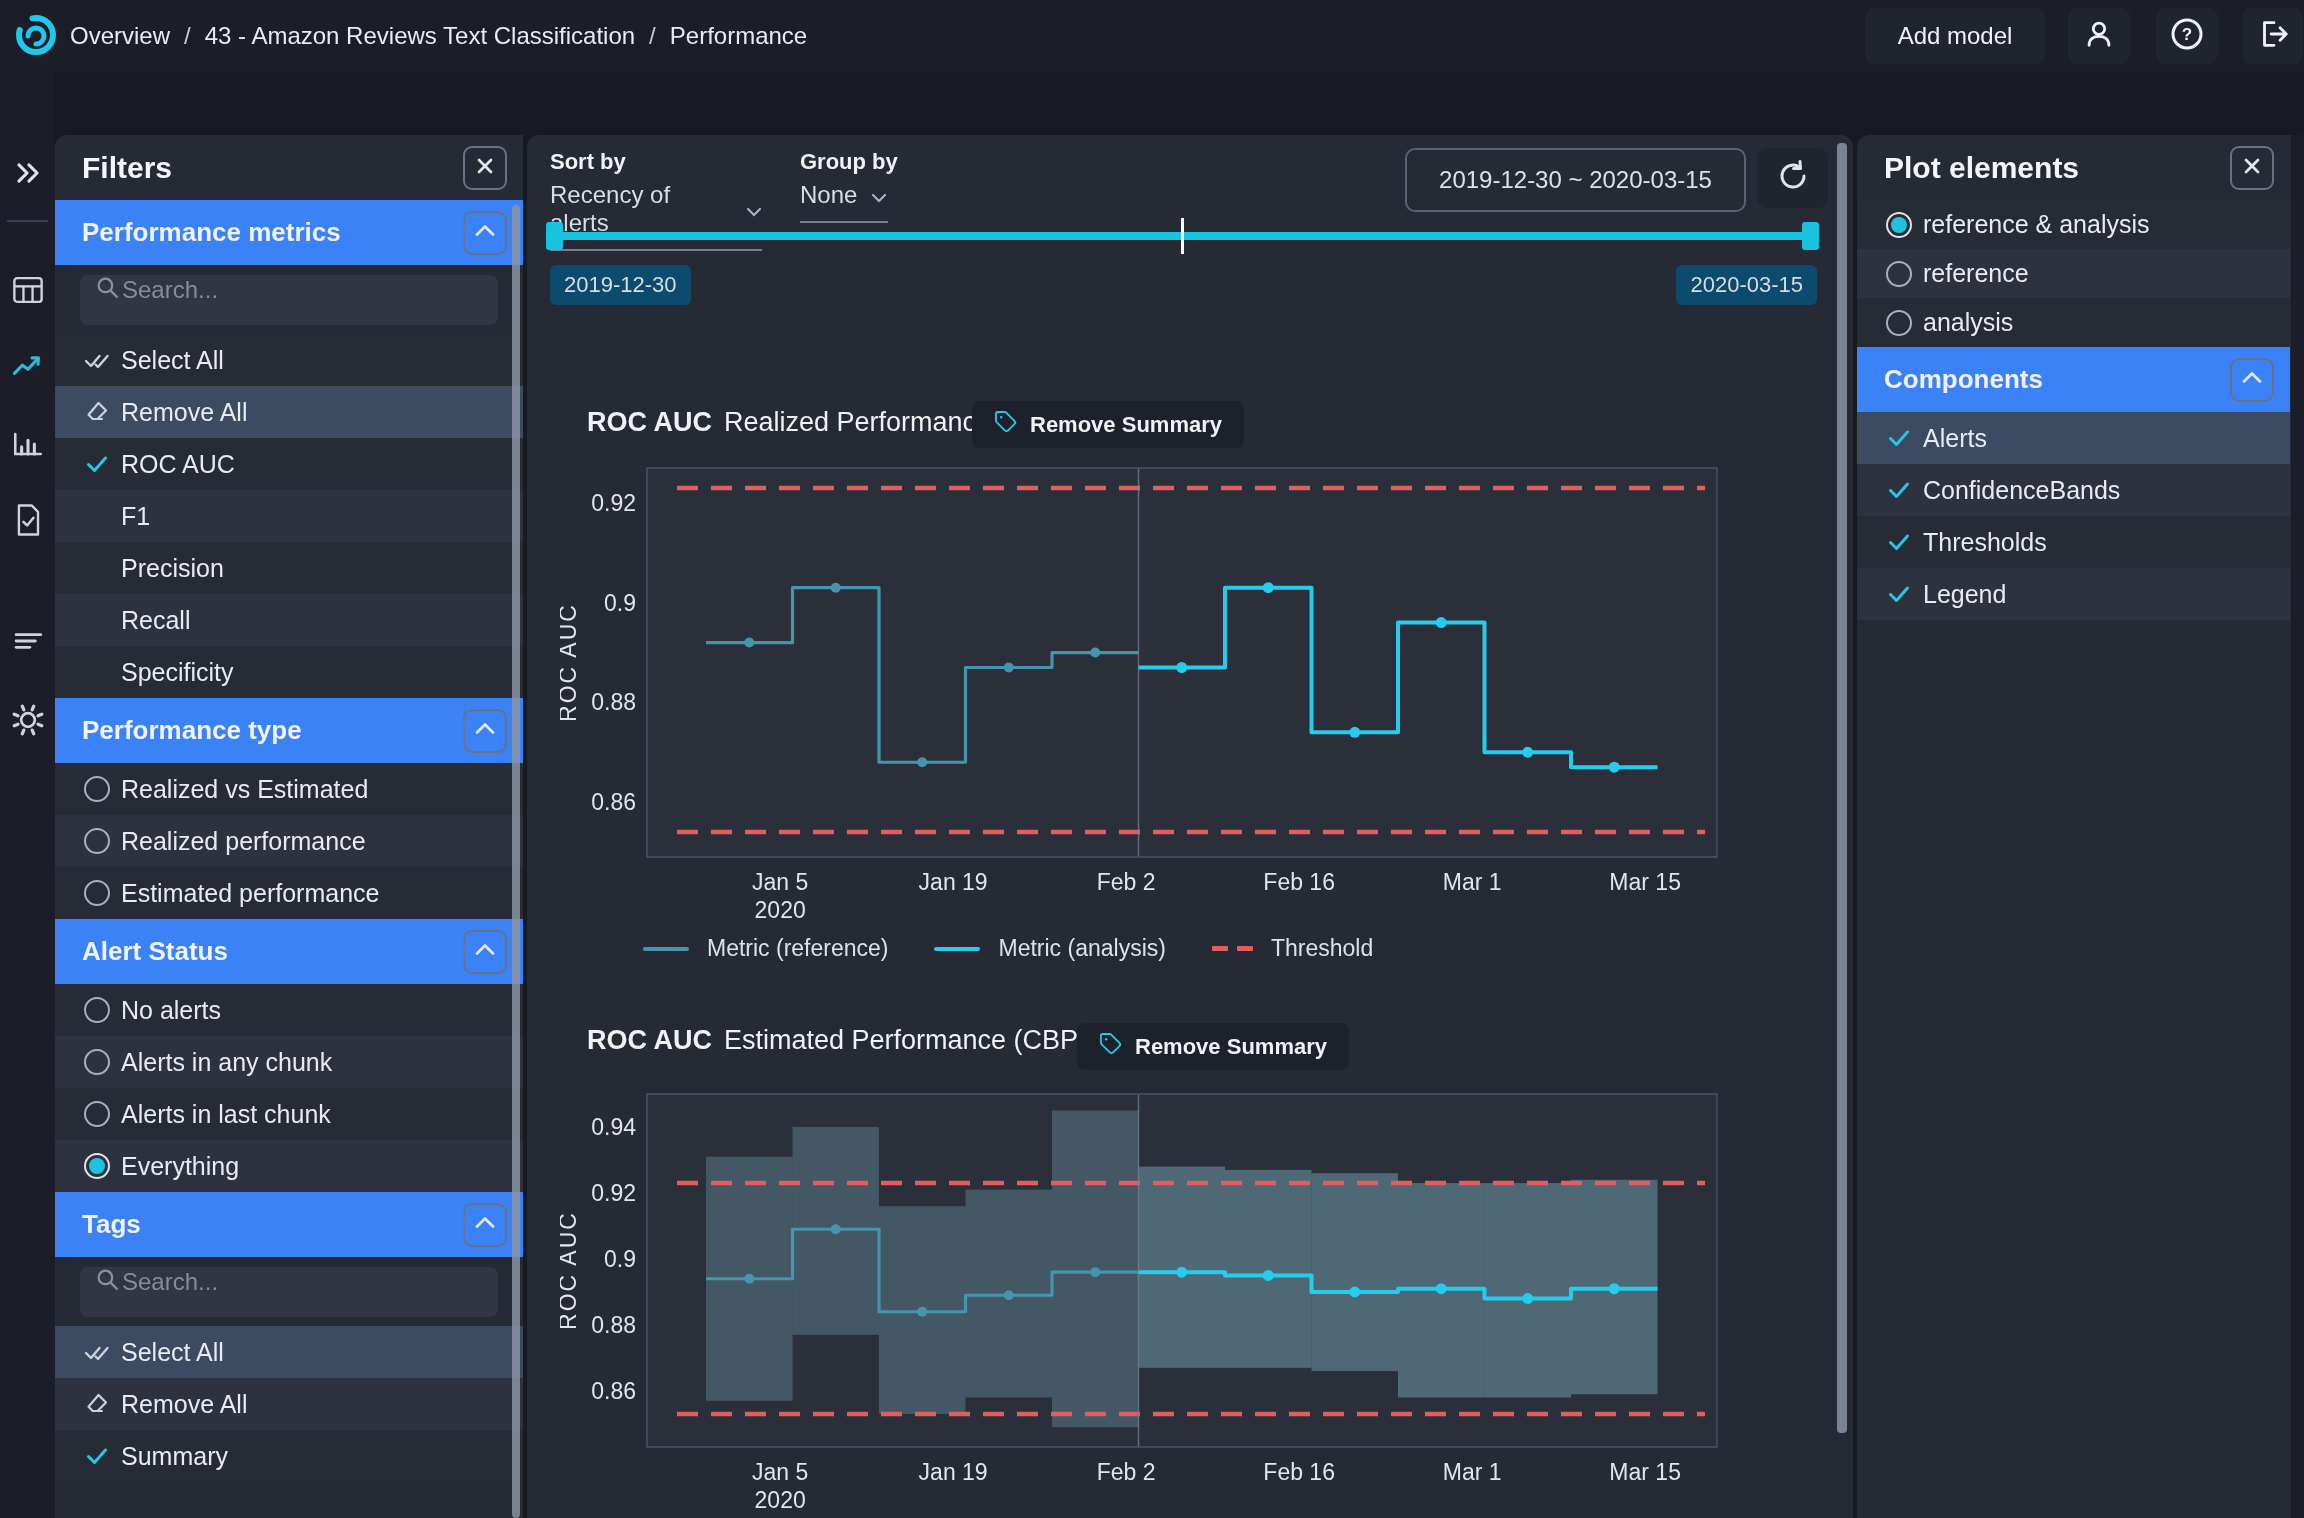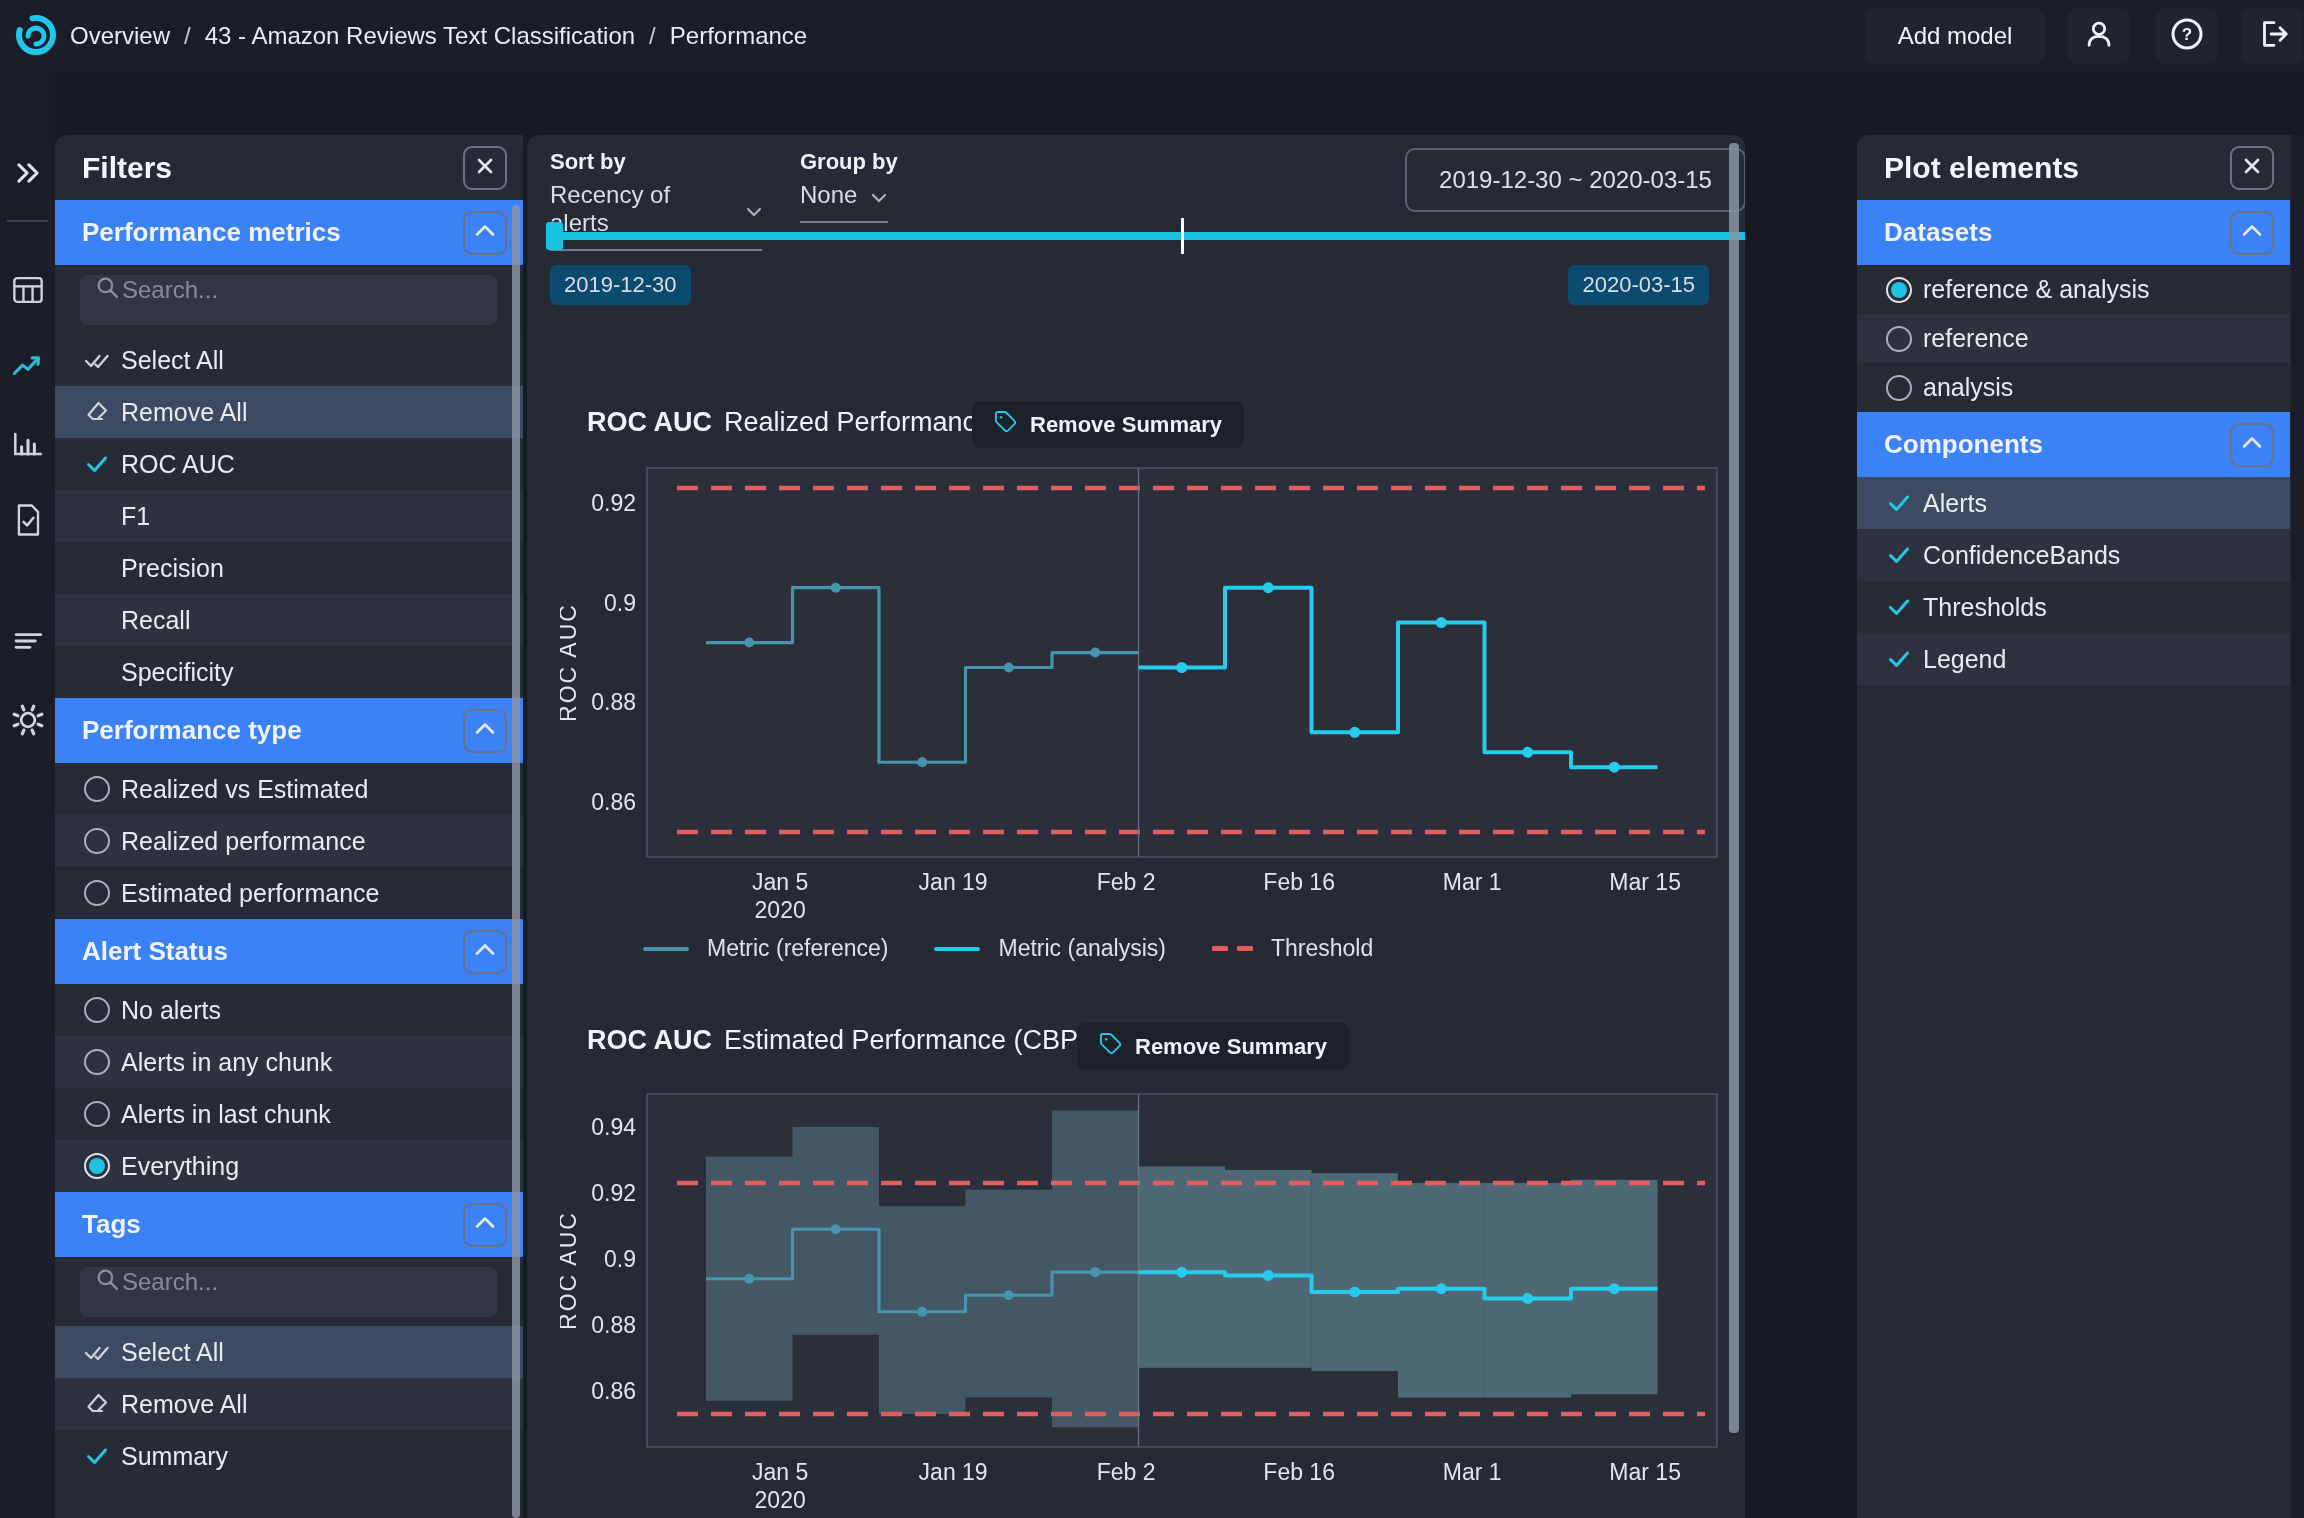--- a/index.html
+++ b/index.html
@@ -15,21 +15,21 @@
   #btn-user{left:2068px;width:62px;}
   #btn-help{left:2156px;width:62px;}
   #btn-logout{left:2242px;width:61px;}
   
   .rail{position:absolute;left:0;top:72px;width:55px;height:1446px;background:#1b1e28;}
   .rail-ic{position:absolute;left:50%;transform:translate(-50%,-50%);}
   .rail-div{position:absolute;left:7px;right:7px;top:148px;border-top:2px solid #3a404e;}
   
   .panel{position:absolute;top:135px;height:1383px;background:#262a35;}
   #filters-panel{left:55px;width:468px;border-top-left-radius:12px;overflow:hidden;}
-  #main-panel{left:527px;width:1218px;border-radius:12px 12px 0 0;overflow:hidden;}
+  #main-panel{left:527px;width:1326px;border-radius:12px 12px 0 0;overflow:hidden;}
   #right-panel{left:1857px;width:447px;border-top-left-radius:12px;overflow:hidden;}
   .panel-header{height:65px;display:flex;align-items:center;justify-content:space-between;padding:0 16px 0 27px;}
   .panel-title{font-size:30px;font-weight:bold;color:#f3f5f8;}
   .sq-btn{width:40px;height:40px;border:2px solid #6a7184;border-radius:9px;background:transparent;display:flex;align-items:center;justify-content:center;flex:0 0 40px;}
   .sec-header{height:65px;background:#3b82f6;display:flex;align-items:center;justify-content:space-between;padding:0 16px 0 27px;}
   .sec-title{font-size:26px;font-weight:bold;color:#f0f2f6;}
   .search-row{height:69px;display:flex;align-items:center;padding:0 25px;}
   .search-box{flex:1;height:50px;background:#313642;border-radius:8px;display:flex;align-items:flex-start;padding:0 15px;gap:0;}
   .search-box input{flex:1;background:transparent;border:none;outline:none;color:#bfc4cf;font-size:24px;font-family:"Liberation Sans",sans-serif;}
   .search-box input::placeholder{color:#868c99;}
@@ -486,28 +486,20 @@
         <span class="panel-title">Plot elements</span>
         <span class="sq-btn">
           <span>
             <svg width="40" height="40" viewBox="0 0 40 40">
                 <path d="M14 14 L26 26 M26 14 L14 26" stroke="#e4e7ee" stroke-width="2.7" stroke-linecap="round"></path>
               </svg>
           </span>
         </span>
       </div>
       <div id="right-list">
-          <div class="sec-header">
-            <span class="sec-title">Datasets</span>
-            <span class="sq-btn">
-              <span><svg width="40" height="40" viewBox="0 0 40 40">
-                  <polyline points="12 23.5 20 15.5 28 23.5" fill="none" stroke="#e4e7ee" stroke-width="2.7" stroke-linecap="round" stroke-linejoin="round"></polyline>
-                </svg></span>
-            </span>
-          </div>
           <div class="frow" style="height: 49px;">
             <span class="islot">
               <span class="radio sel"></span>
             </span>
             <span>reference &amp; analysis</span>
           </div>
           <div class="frow alt" style="height: 49px;">
             <span class="islot">
               <span class="radio"></span>
             </span>

